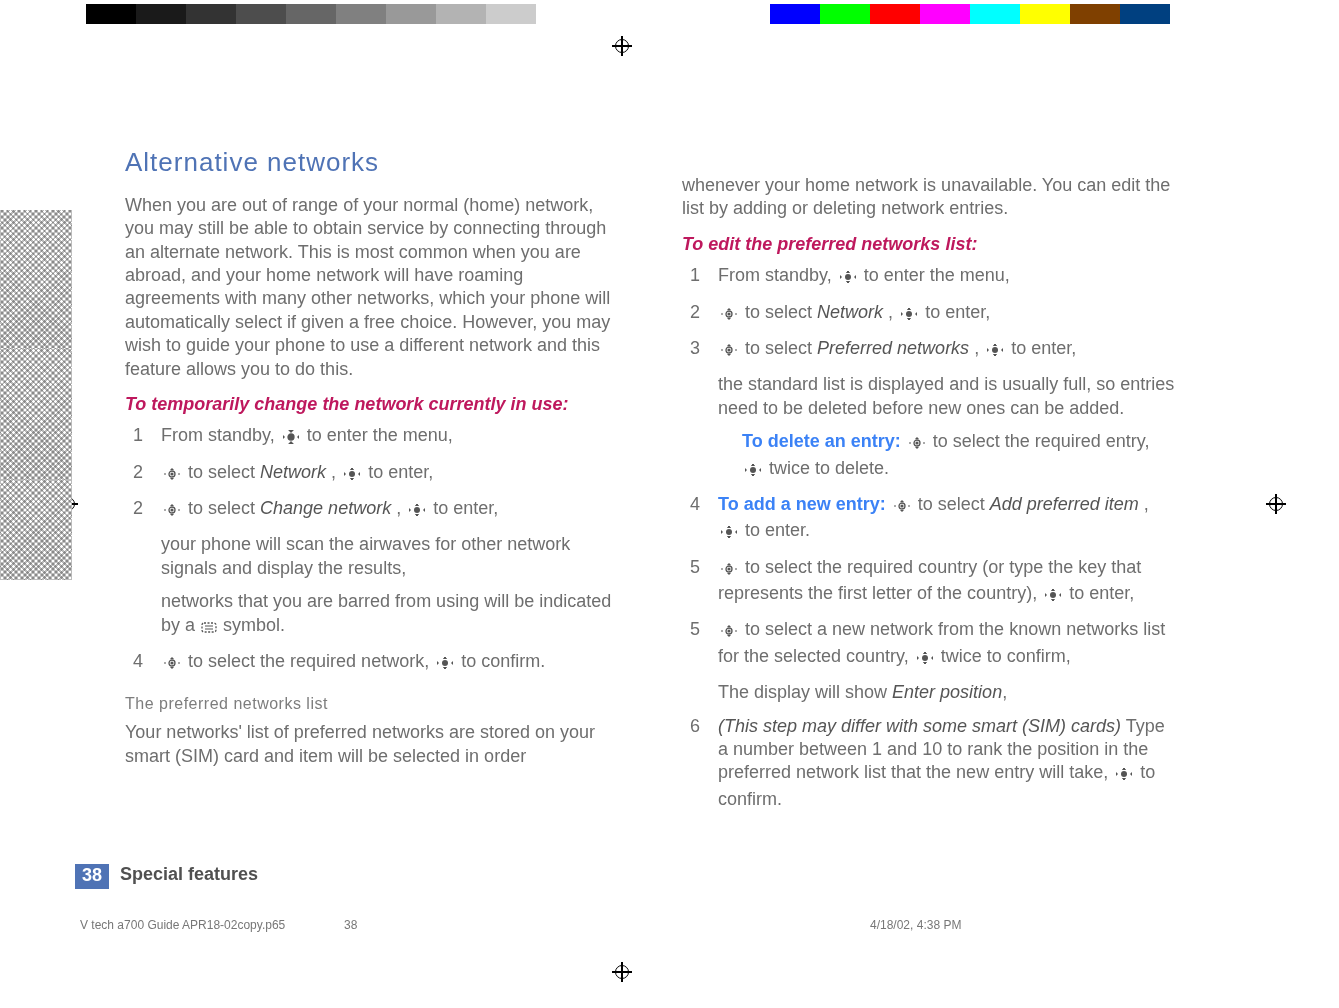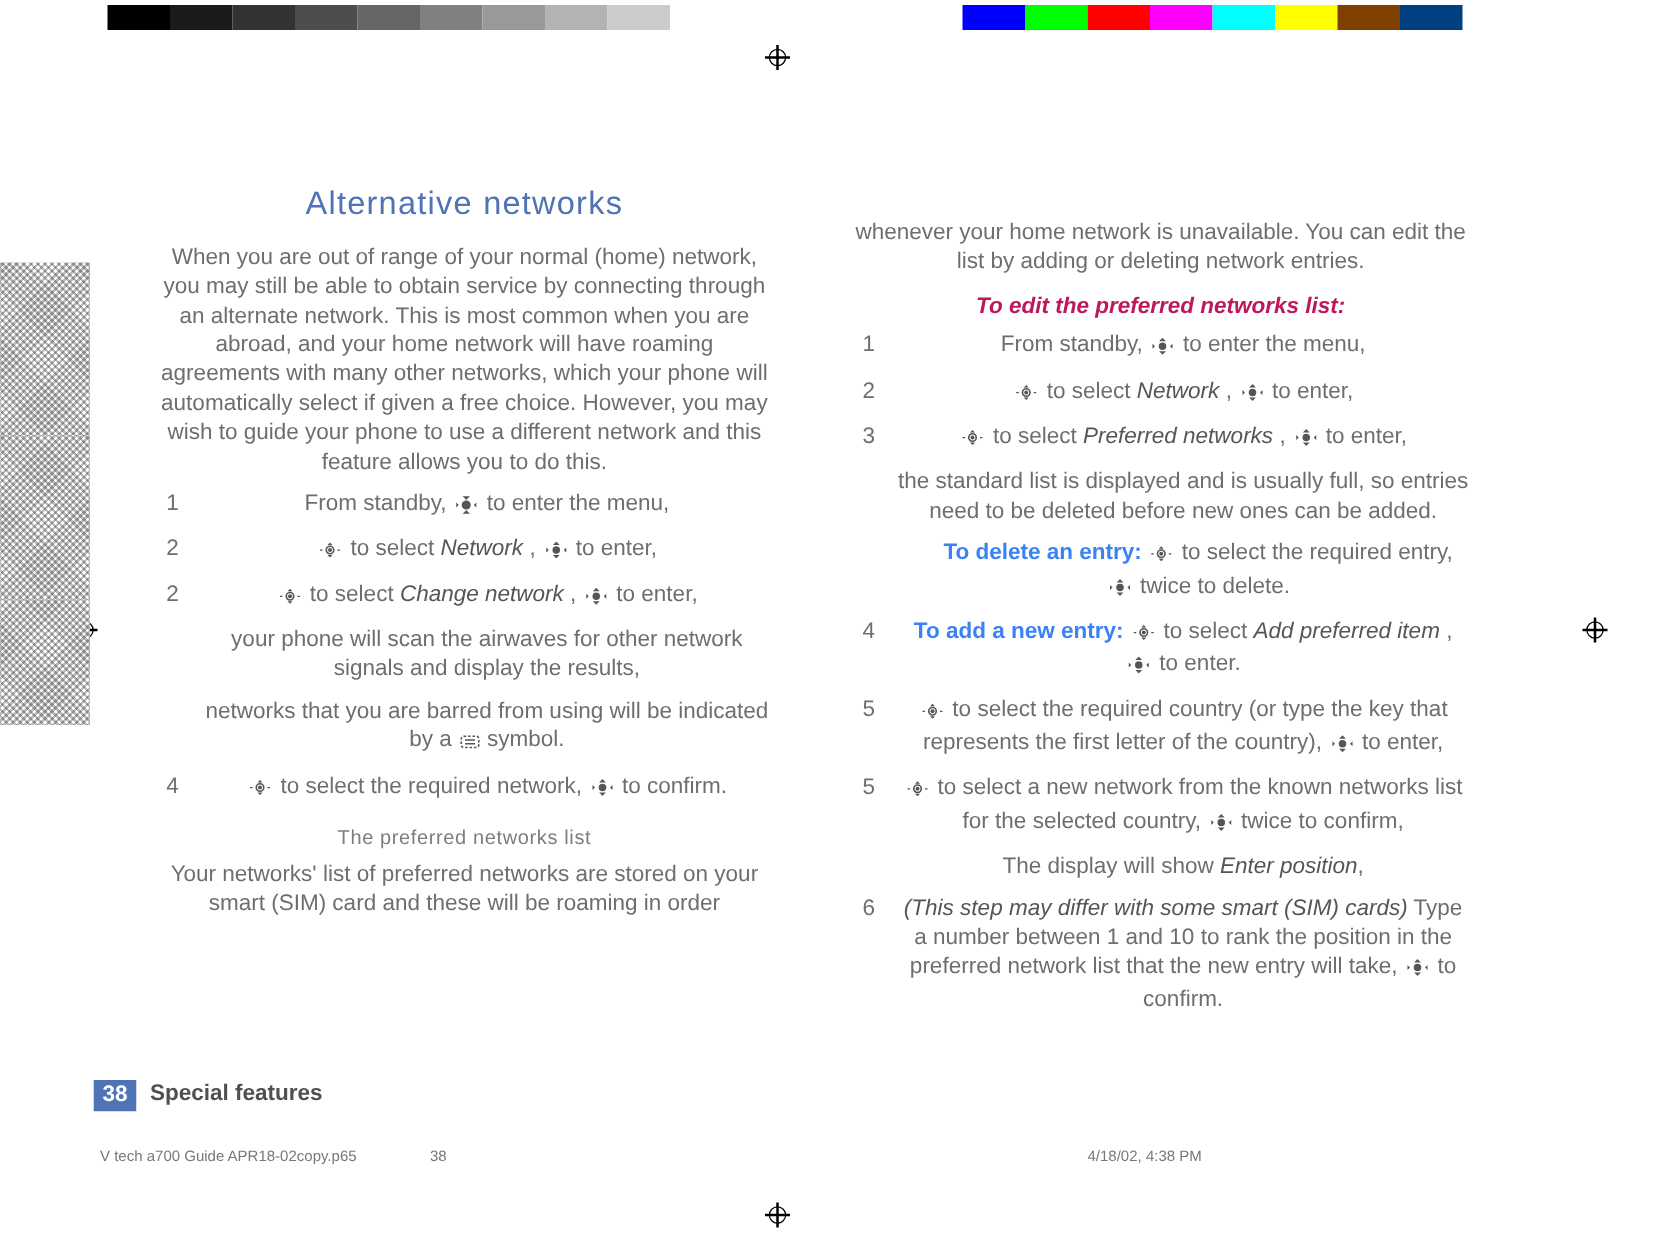--- a/index.html
+++ b/index.html
@@ -47,21 +47,20 @@
   .binder .block:nth-child(2){height:132px;margin-top:2px}
   .binder .block:nth-child(3){height:100px;margin-top:6px}
 
   
   .page {
     position:absolute;
     left:125px; top:146px;
     width:1050px;
     display:flex;
     gap:64px;
-    text-align:center;
   }
   .col { flex:1 1 0; font-size:18px; line-height:1.3; }
   h1 {
     color:#4f73b5;
     font-size:26px;
     font-weight:300;
     letter-spacing:1px;
     margin-bottom:14px;
   }
   h2 {
@@ -166,20 +165,21 @@
     <div class="block"></div>
 </div>
 
 <div class="page">
 
   <div class="col">
     <h1>Alternative networks</h1>
 
     <p class="body">When you are out of range of your normal (home) network, you may still be able to obtain service by connecting through an alternate network. This is most common when you are abroad, and your home network will have roaming agreements with many other networks, which your phone will automatically select if given a free choice. However, you may wish to guide your phone to use a different network and this feature allows you to do this.</p>
 
+    <p class="lead">To temporarily change the network currently in use:</p>
 
     <ol class="steps">
       <li class="manual" data-num="1">
         <span>From standby, </span>
         <span class="key"><svg width="20" height="14">
               <g fill="none" stroke="#555" stroke-width="1.3">
                 <circle cx="10" cy="7" r="3" fill="#555"></circle>
                 <path d="M4 7l-2 -2v4zM16 7l2 -2v4z" fill="#555" stroke="none"></path>
                 <path d="M10 2l-1.5 -1.5h3zM10 12l-1.5 1.5h3z" fill="none" stroke="#555"></path>
               </g>
@@ -254,21 +254,21 @@
                 <circle cx="10" cy="7" r="3"></circle>
                 <path d="M4 7l-2 -2v4zM16 7l2 -2v4z"></path>
                 <path d="M10 1l-1.5 1.5h3zM10 13l-1.5 -1.5h3z" fill="none" stroke="#555"></path>
               </g>
             </svg></span>
         <span> to confirm.</span>
       </li>
     </ol>
 
     <h2>The preferred networks list</h2>
-    <p class="body">Your networks' list of preferred networks are stored on your smart (SIM) card and these will be roaming in order </p>
+    <p class="body">Your networks' list of preferred networks are stored on your smart (SIM) card and item will be selected in order </p>
   </div>
 
   <div class="col" style="padding-top:28px">
     <p class="body">whenever your home network is unavailable. You can edit the list by adding or deleting network entries.</p>
 
     <p class="lead">To edit the preferred networks list:</p>
 
     <ol class="steps">
       <li class="manual" data-num="1">
         <span>From standby, </span>

